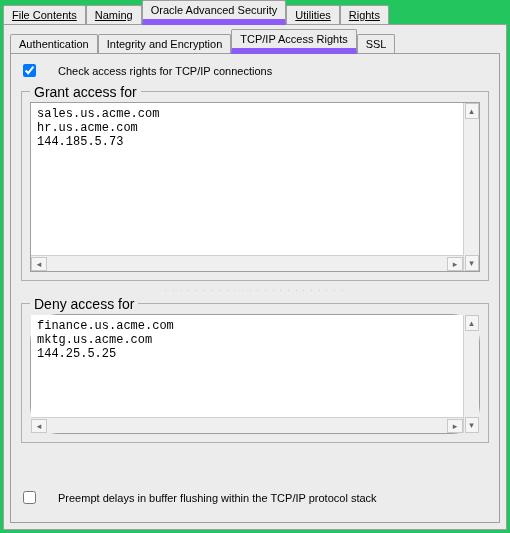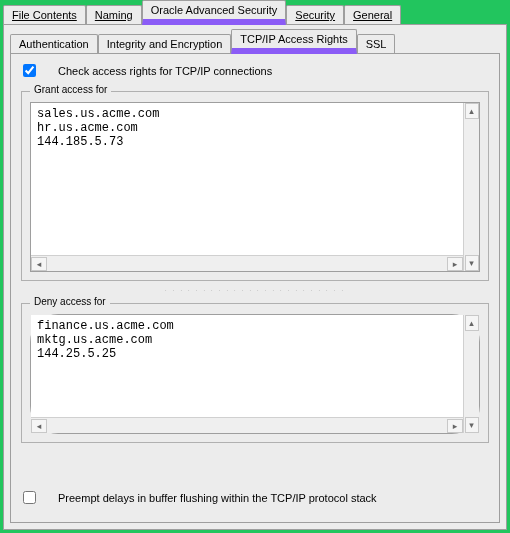--- a/index.html
+++ b/index.html
@@ -84,21 +84,21 @@
     margin: 6px 0 0 0;
     padding: 10px 8px 8px 8px;
     position: relative;
   }
   .group-title {
     position: absolute;
     top: -8px;
     left: 8px;
     background: #ececec;
     padding: 0 4px;
-    font-size: 10px;
+    font-size: 14px;
   }
   .textbox-wrap {
     border: 1px solid #9e9e9e;
     background: #fff;
     width: 100%;
     display: flex;
     flex-direction: column;
   }
   .textbox {
     flex: 1;
@@ -178,22 +178,22 @@
 </style>
 </head>
 <body>
 
 <div class="window">
 
   <div class="outer-tabs">
     <div class="tab underlined">File Contents</div>
     <div class="tab underlined">Naming</div>
     <div class="tab active">Oracle Advanced Security</div>
-    <div class="tab underlined">Security</div>
-    <div class="tab underlined">General</div>
+    <div class="tab underlined">Utilities</div>
+    <div class="tab underlined">Rights</div>
   </div>
 
   <div class="outer-panel">
 
     <div class="inner-tabs">
       <div class="tab">Authentication</div>
       <div class="tab">Integrity and Encryption</div>
       <div class="tab active">TCP/IP Access Rights</div>
       <div class="tab">SSL</div>
     </div>

